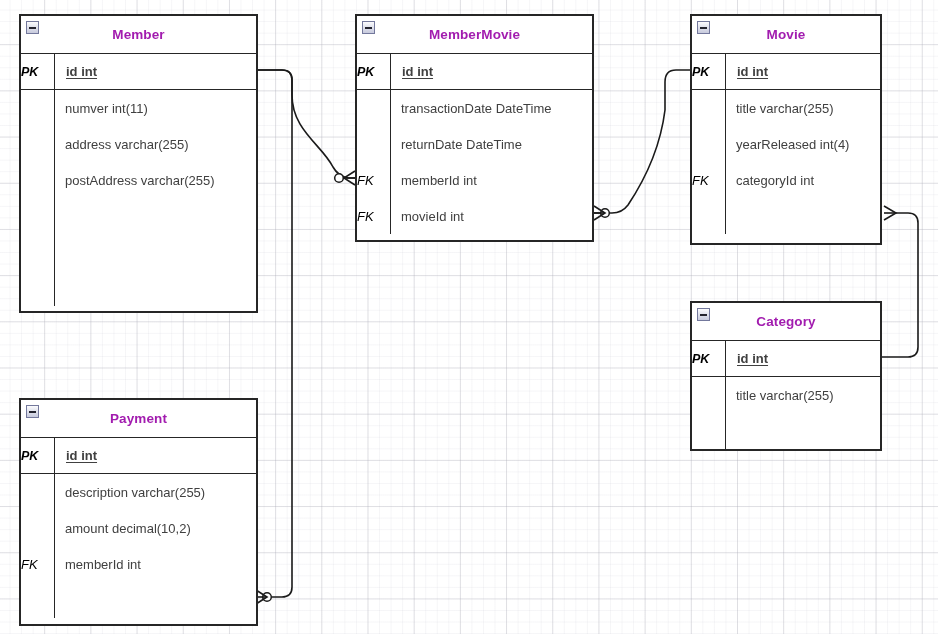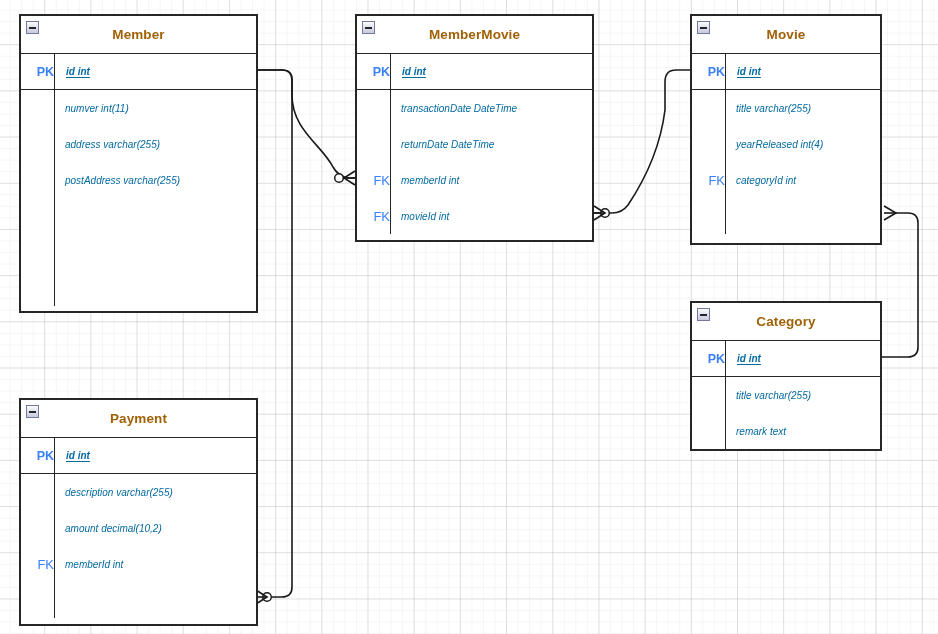--- a/index.html
+++ b/index.html
@@ -34,21 +34,21 @@
     height: 38px;
     border-bottom: 1px solid #262626;
     display: flex;
     align-items: center;
     justify-content: center;
     background: #ffffff;
   }
   .ent-title {
     font-size: 13.5px;
     font-weight: bold;
-    color: #a16207;
+    color: #a21caf;
     letter-spacing: 0.1px;
   }
   .collapse-icon {
     position: absolute;
     left: 5px;
     top: 5px;
     width: 13px;
     height: 13px;
     box-sizing: border-box;
     border: 1px solid #73789c;
@@ -72,41 +72,41 @@
     align-items: center;
     height: 36px;
     box-sizing: border-box;
   }
   .ent-row.pkrow {
     border-bottom: 1px solid #262626;
   }
   .key-cell {
     width: 33px;
     flex: 0 0 33px;
-    text-align: right;
+    text-align: left;
     font-size: 12.5px;
     font-weight: bold;
-    color: #3b82f6;
+    color: #000000;
+    font-style: italic;
   }
   .key-cell.fk {
     font-weight: normal;
     font-size: 13px;
   }
   .sep {
     width: 0;
     flex: 0 0 0;
     align-self: stretch;
     border-left: 1.6px solid #262626;
   }
   .field-cell {
     padding-left: 11px;
-    font-size: 10px;
-    color: #0369a1;
+    font-size: 13px;
+    color: #404040;
     white-space: nowrap;
-    font-style: italic;
   }
   .field-cell.pk {
     font-weight: bold;
     text-decoration: underline;
     text-underline-offset: 2px;
   }
   .ent-rows .body-sep {
     position: absolute;
     left: 33px;
     width: 0;
@@ -272,25 +272,20 @@
       <div class="ent-row pkrow">
         <div class="key-cell">PK</div>
         <div class="sep"></div>
         <div class="field-cell pk">id int</div>
       </div>
       <div class="ent-row">
         <div class="key-cell fk"></div>
         <div class="sep" style="border-left:none;"></div>
         <div class="field-cell">title varchar(255)</div>
       </div>
-      <div class="ent-row">
-        <div class="key-cell fk"></div>
-        <div class="sep" style="border-left:none;"></div>
-        <div class="field-cell">remark text</div>
-      </div>
     </div>
   </div>
 
   <div class="entity" id="ent-payment" style="left:19px; top:398px; width:239px; height:228px;">
     <div class="ent-header">
       <span class="collapse-icon"></span>
       <span class="ent-title">Payment</span>
     </div>
     <div class="ent-rows">
       <div class="body-sep" style="top:36px; height:144px;"></div>

